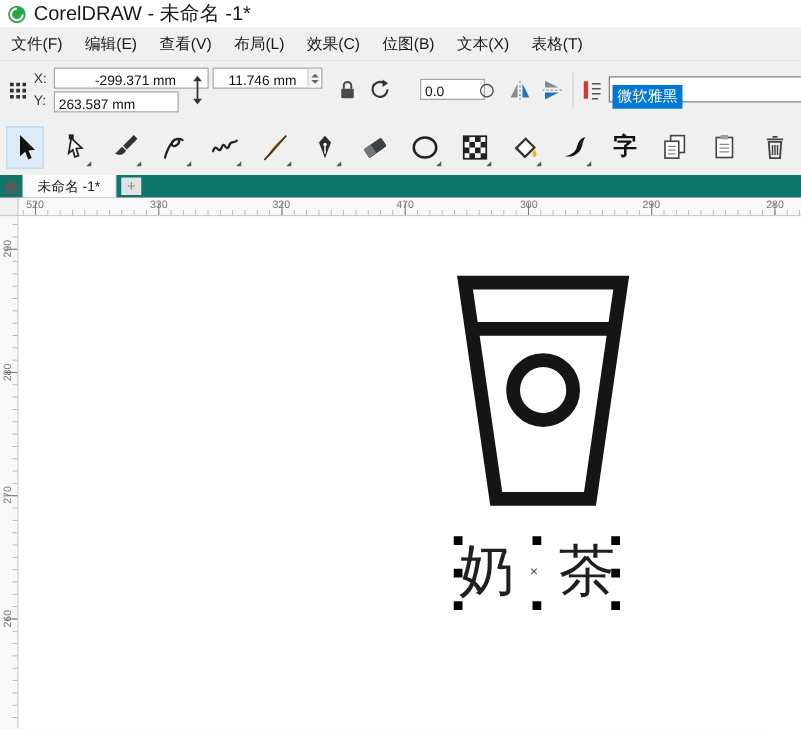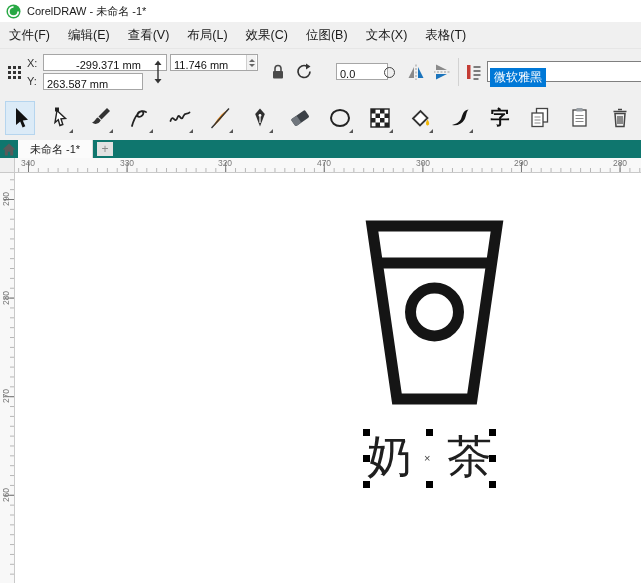--- a/index.html
+++ b/index.html
@@ -2,21 +2,21 @@
 <html><head>
 <meta charset="utf-8">
 <style>
   html,body{margin:0;padding:0;}
   body{width:641px;height:583px;position:relative;overflow:hidden;background:#f0f0f0;
        font-family:"Liberation Sans","DejaVu Sans",sans-serif;color:#1a1a1a;
        -webkit-font-smoothing:antialiased;}
   .abs{position:absolute;}
   
   .titlebar{position:absolute;top:0;left:0;right:0;height:22px;background:#ffffff;
-            display:flex;align-items:center;gap:6px;padding-left:6px;font-size:11px;}
+            display:flex;align-items:center;gap:6px;padding-left:6px;font-size:16px;}
   
   .menubar{position:absolute;top:22px;left:0;right:0;height:26px;background:#f0f0f0;
            display:flex;align-items:center;font-size:12.5px;}
   .menu-item{padding:4px 9px;cursor:default;white-space:nowrap;}
   
   .propbar{position:absolute;top:48px;left:0;right:0;height:46px;background:#f0f0f0;
            border-top:1px solid #e6e6e6;border-bottom:1px solid #dcdcdc;overflow:hidden;}
   .pb-label{position:absolute;font-size:11px;color:#333;}
   .field{position:absolute;height:17px;background:#fff;border:1px solid #a6a6a6;box-sizing:border-box;}
   .field input{width:100%;height:100%;border:none;outline:none;background:transparent;
@@ -120,21 +120,21 @@
   <div class="field" style="left:43px;top:24px;width:100px;">
     <input readonly="" value="263.587 mm" style="">
   </div>
 
   <svg class="abs" style="left:152px;top:11px;" width="12" height="24" viewBox="0 0 12 24">
     <line x1="6" y1="4" x2="6" y2="20" stroke="#333" stroke-width="1.4"></line>
     <polygon points="6,0.5 2.5,5 9.5,5" fill="#333"></polygon>
     <polygon points="6,23.5 2.5,19 9.5,19" fill="#333"></polygon>
   </svg>
   <div class="field" style="left:170px;top:5px;width:88px;">
-    <input readonly="" style="padding-right: 11px;" value="11.746 mm">
+    <input readonly="" style="padding-right: 11px; text-align: center;" value="11.746 mm">
     <span class="spin">
         <i class="up"></i>
         <i class="dn"></i>
       </span>
   </div>
 
   <button class="pb-btn" style="left:266px;">
     <svg width="16" height="18" viewBox="0 0 16 18">
       <rect x="3" y="8" width="10" height="7.5" rx="1" fill="#4a4a4a"></rect>
       <path d="M5 8 V5.5 a3 3 0 0 1 6 0 V8" fill="none" stroke="#4a4a4a" stroke-width="1.6"></path>
@@ -287,21 +287,21 @@
     </svg>
   </button>
   <div class="doc-tab">
     <span>未命名 -1*</span>
   </div>
   <button class="plus-tab">+</button>
 </div>
 
 <div class="ruler-corner"></div>
 <div class="hruler">
-  <span class="hnum" style="left:3px;">340</span>
+  <span class="hnum" style="left:3px;">520</span>
   <span class="hnum" style="left:102px;">330</span>
   <span class="hnum" style="left:200px;">320</span>
   <span class="hnum" style="left:299px;">470</span>
   <span class="hnum" style="left:398px;">300</span>
   <span class="hnum" style="left:496px;">290</span>
   <span class="hnum" style="left:595px;">280</span>
 </div>
 <div class="vruler">
   <span class="vnum" style="top:20px;">290</span>
   <span class="vnum" style="top:119px;">280</span>

